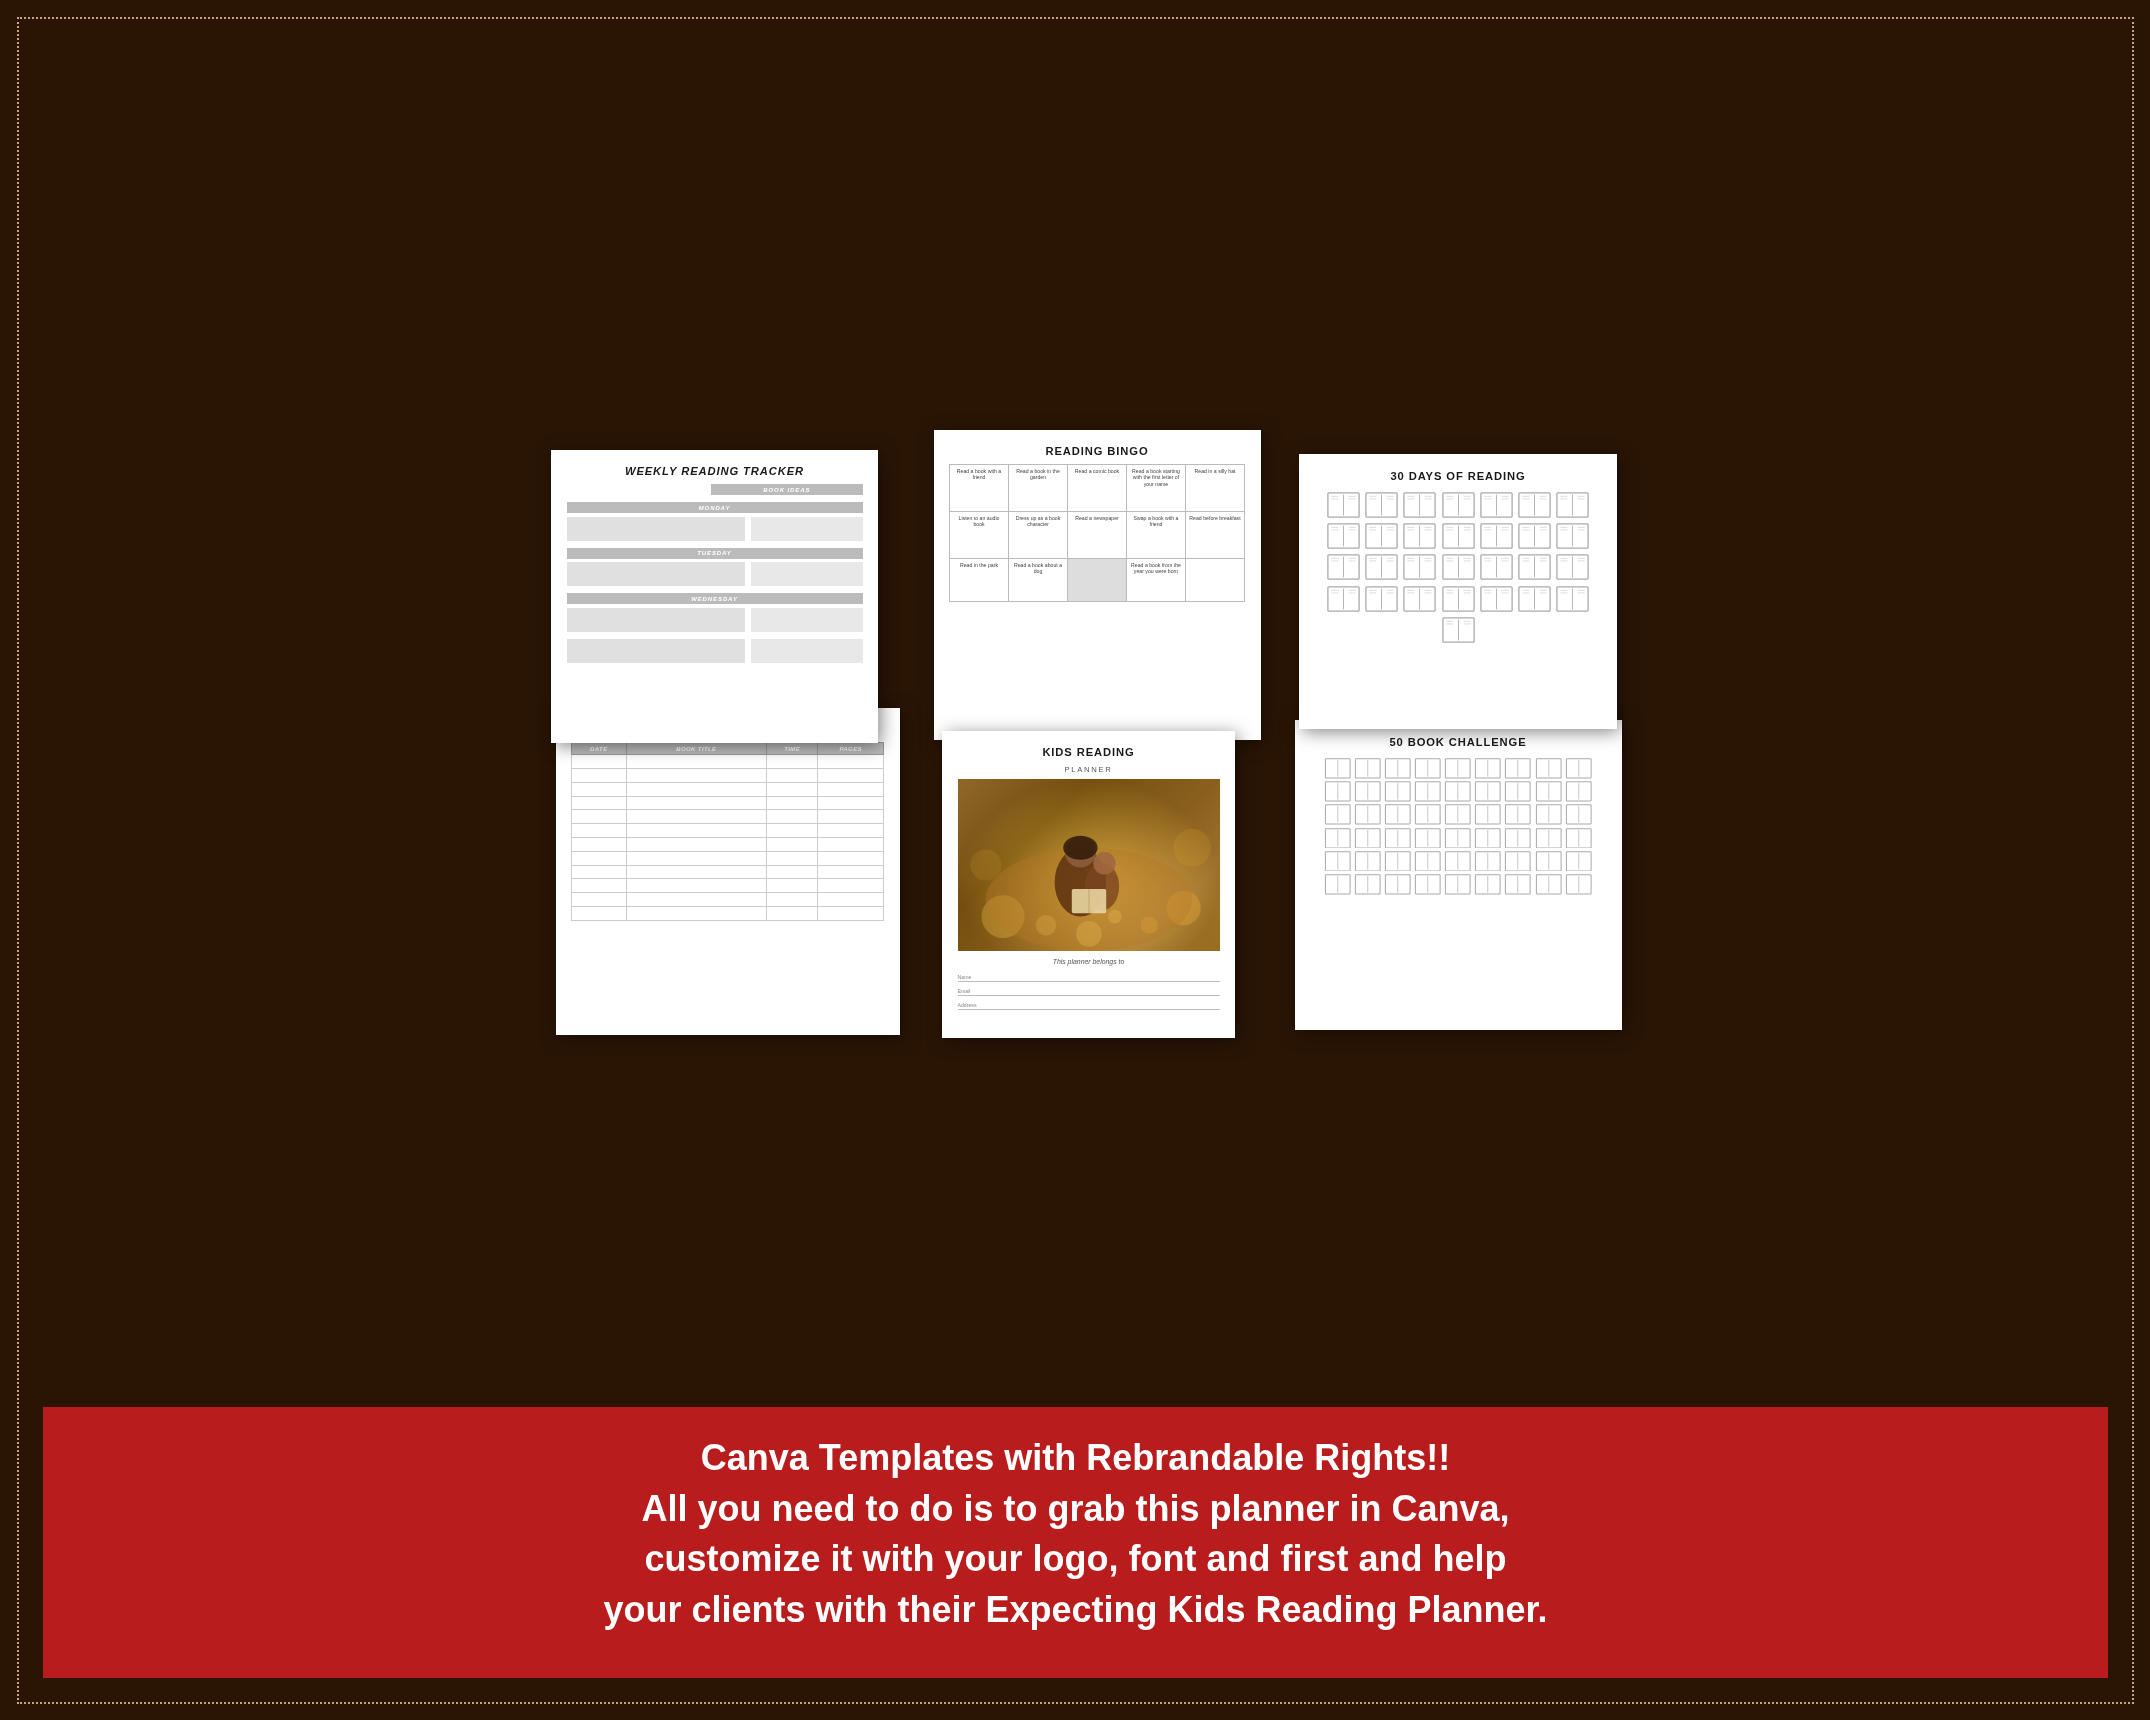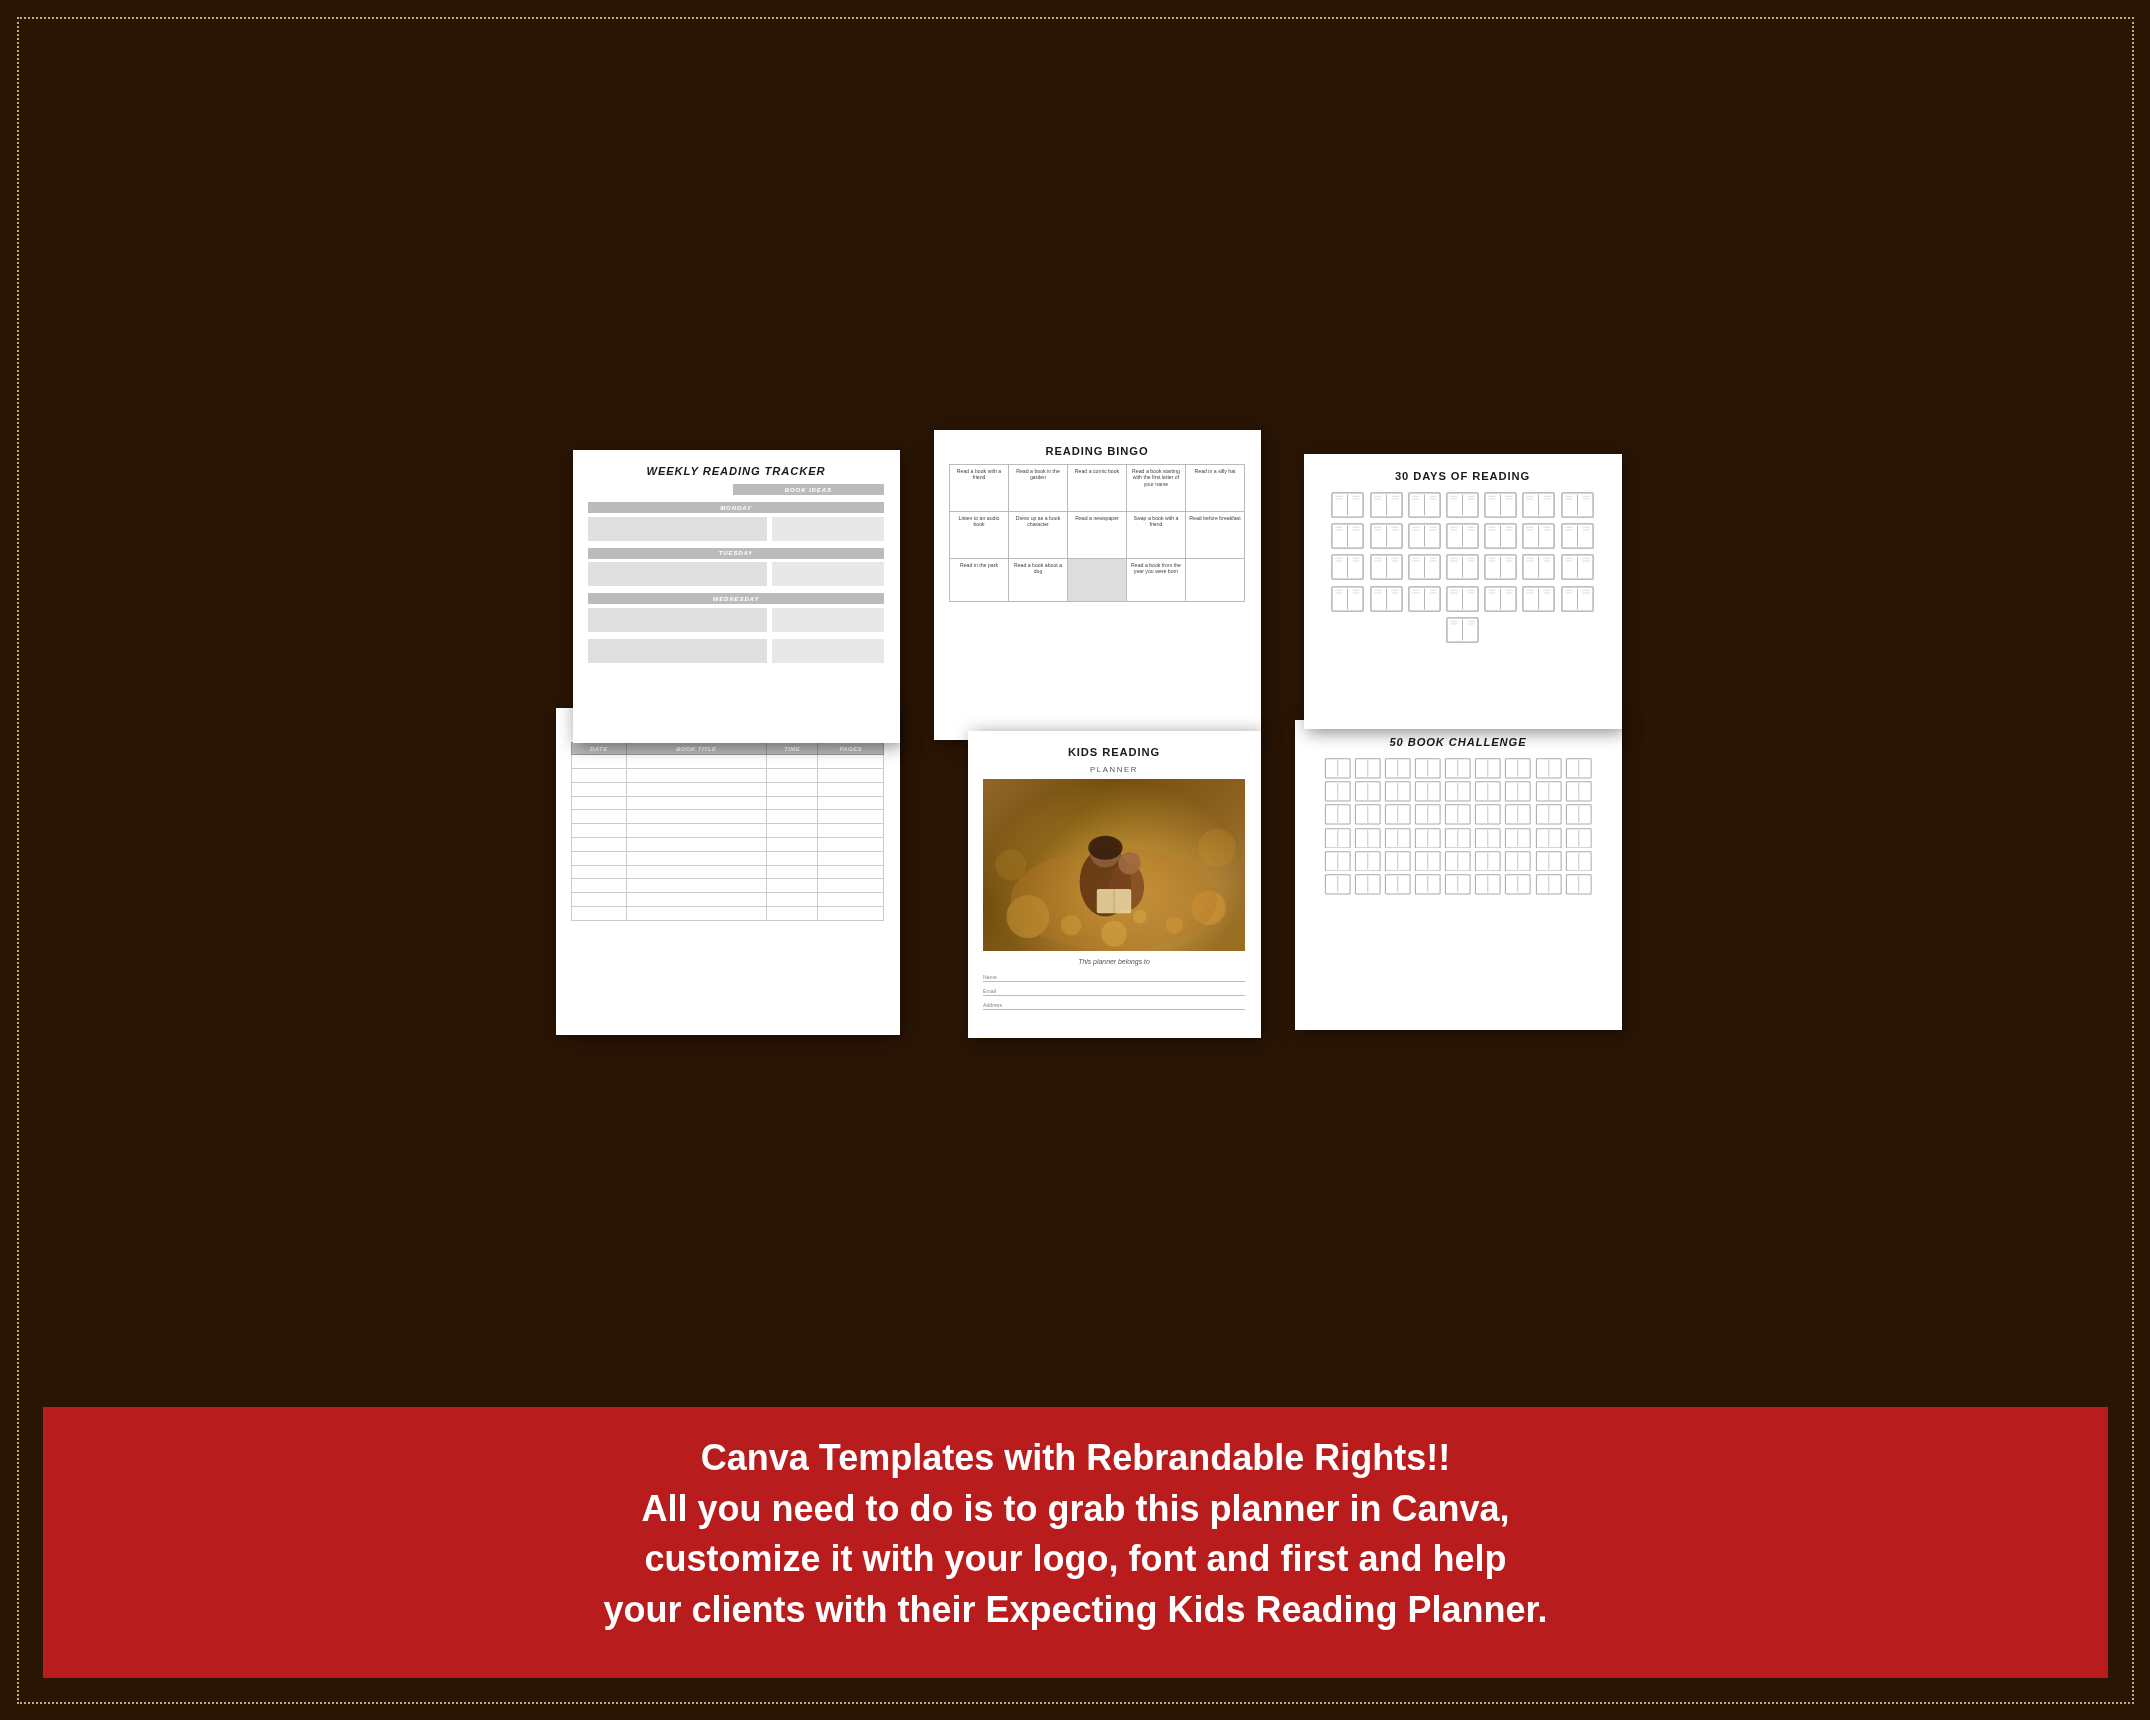--- a/index.html
+++ b/index.html
@@ -114,21 +114,20 @@
       height: 275px;
       z-index: 3;
     }
 
     
     .fifty-books {
       width: 327px;
       height: 310px;
       z-index: 2;
       margin-top: -26px;
-      font-style: italic;
     }
 
     .doc-title {
       font-family: 'Arial Black', Arial, sans-serif;
       font-weight: 900;
       font-size: 11.2px;
       text-align: center;
       letter-spacing: 0.9px;
       text-transform: uppercase;
       color: #1a1a1a;
@@ -276,21 +275,20 @@
     }
 
     
     .svg-book {
       width: 33px;
       height: 26px;
     }
 
     .overlap-group {
       position: relative;
-      align-items: flex-end;
     }
   </style>
 </head>
 <body>
 
 <div class="outer-border"></div>
 
 <div class="main-container">
 
   <div class="docs-area">

